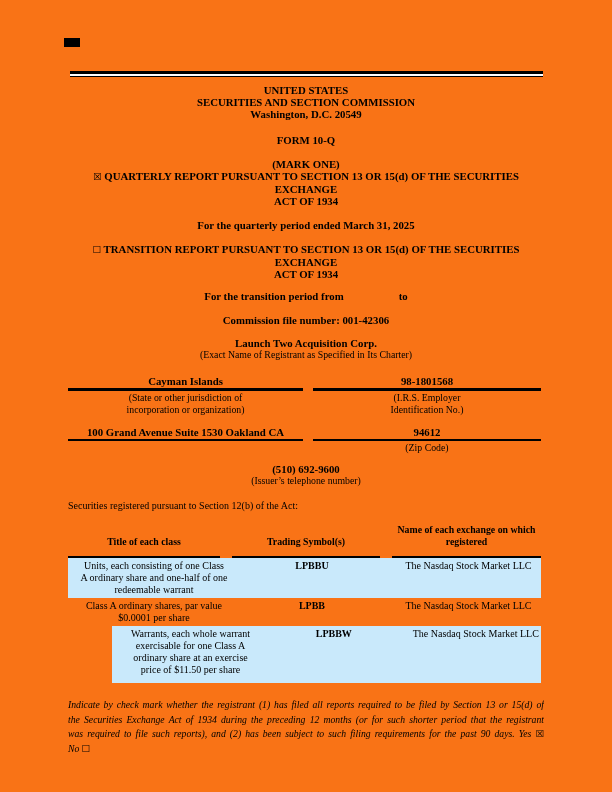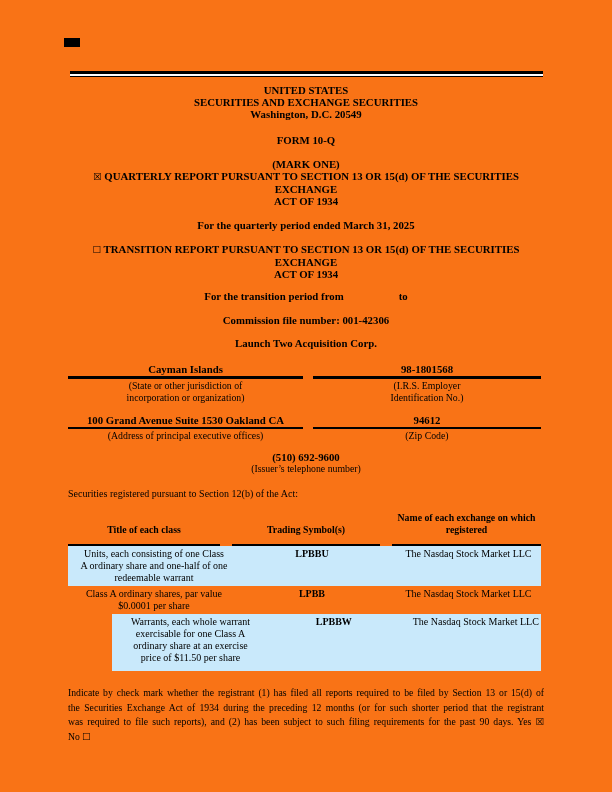--- a/index.html
+++ b/index.html
@@ -16,21 +16,21 @@
   .corner-mark{position:absolute;left:64px;top:38px;width:16px;height:9px;background:#000;}
   .rule-double{margin:0 0 0 2px;width:473px;}
   .rule-double .rd-top{height:2.8px;background:#000;}
   .rule-double .rd-gap{height:2.2px;background:#fff;}
   .rule-double .rd-bot{height:1.5px;background:#000;}
   .c{text-align:center;}
   .h{font-size:10.8px;line-height:12px;font-weight:bold;}
   .cap{font-size:9.8px;line-height:12px;}
   .body{font-size:10px;line-height:12px;}
   .mt14{margin-top:14px;} .mt12{margin-top:12px;} .mt11{margin-top:11px;}
-  .mt10{margin-top:10px;} .mt9{margin-top:9px;} .mt13{margin-top:13px;} .mt15{margin-top:15px;}
+  .mt10{margin-top:10px;} .mt9{margin-top:9px;} .mt13{margin-top:13px;} .mt15{margin-top:15px;font-style:italic;}
   .chk{font-family:"DejaVu Sans",sans-serif;font-size:9.5px;}
   .gap55{display:inline-block;width:55px;}
   .twocol{display:flex;width:473px;column-gap:10px;}
   .col-l{width:235px;text-align:center;} .col-r{width:228px;}
   .vrule{height:2.5px;background:#000;margin-top:1px;}
   .seccap{margin-top:1px;}
   
   .sectable{width:473px;margin-top:12px;}
   .thead,.trow{display:flex;column-gap:12px;}
   .thead{align-items:flex-end;}
@@ -54,21 +54,21 @@
   <div class="corner-mark"></div>
 
   <div class="rule-double">
     <div class="rd-top"></div>
       <div class="rd-gap"></div>
       <div class="rd-bot"></div>
   </div>
 
   <div class="c h" style="margin-top:7px;">
     <div>UNITED STATES</div>
-    <div>SECURITIES AND EXCHANGE SECURITIES</div>
+    <div>SECURITIES AND SECTION COMMISSION</div>
     <div>Washington, D.C. 20549</div>
   </div>
 
   <div class="c h mt14">FORM 10-Q</div>
 
   <div class="c h mt12">
     <div>(MARK ONE)</div>
     <div>
       <span class="chk">☒</span>
       <span>QUARTERLY REPORT PURSUANT TO SECTION 13 OR 15(d) OF THE SECURITIES EXCHANGE</span>
@@ -87,20 +87,21 @@
   </div>
 
   <div class="c h mt10">
     <span>For the transition period from</span><span class="gap55"></span><span>to</span>
   </div>
 
   <div class="c h mt12">Commission file number: 001-42306</div>
 
   <div class="c mt11">
     <div class="h">Launch Two Acquisition Corp.</div>
+    <div class="cap">(Exact Name of Registrant as Specified in Its Charter)</div>
   </div>
 
   <div class="twocol mt14">
     <div class="col-l c">
       <div class="h">Cayman Islands</div>
       <div class="vrule"></div>
       <div class="cap seccap">
         <div>(State or other jurisdiction of</div>
         <div>incorporation or organization)</div>
       </div>
@@ -112,21 +113,20 @@
         <div>(I.R.S. Employer</div>
         <div>Identification No.)</div>
       </div>
     </div>
   </div>
 
   <div class="twocol mt10">
     <div class="col-l c">
       <div class="h">100 Grand Avenue Suite 1530 Oakland CA</div>
       <div class="vrule"></div>
-      <div class="cap seccap">(Address of principal executive offices)</div>
     </div>
     <div class="col-r c">
       <div class="h">94612</div>
       <div class="vrule"></div>
       <div class="cap seccap">(Zip Code)</div>
     </div>
   </div>
 
   <div class="c mt9">
     <div class="h">(510) 692-9600</div>

